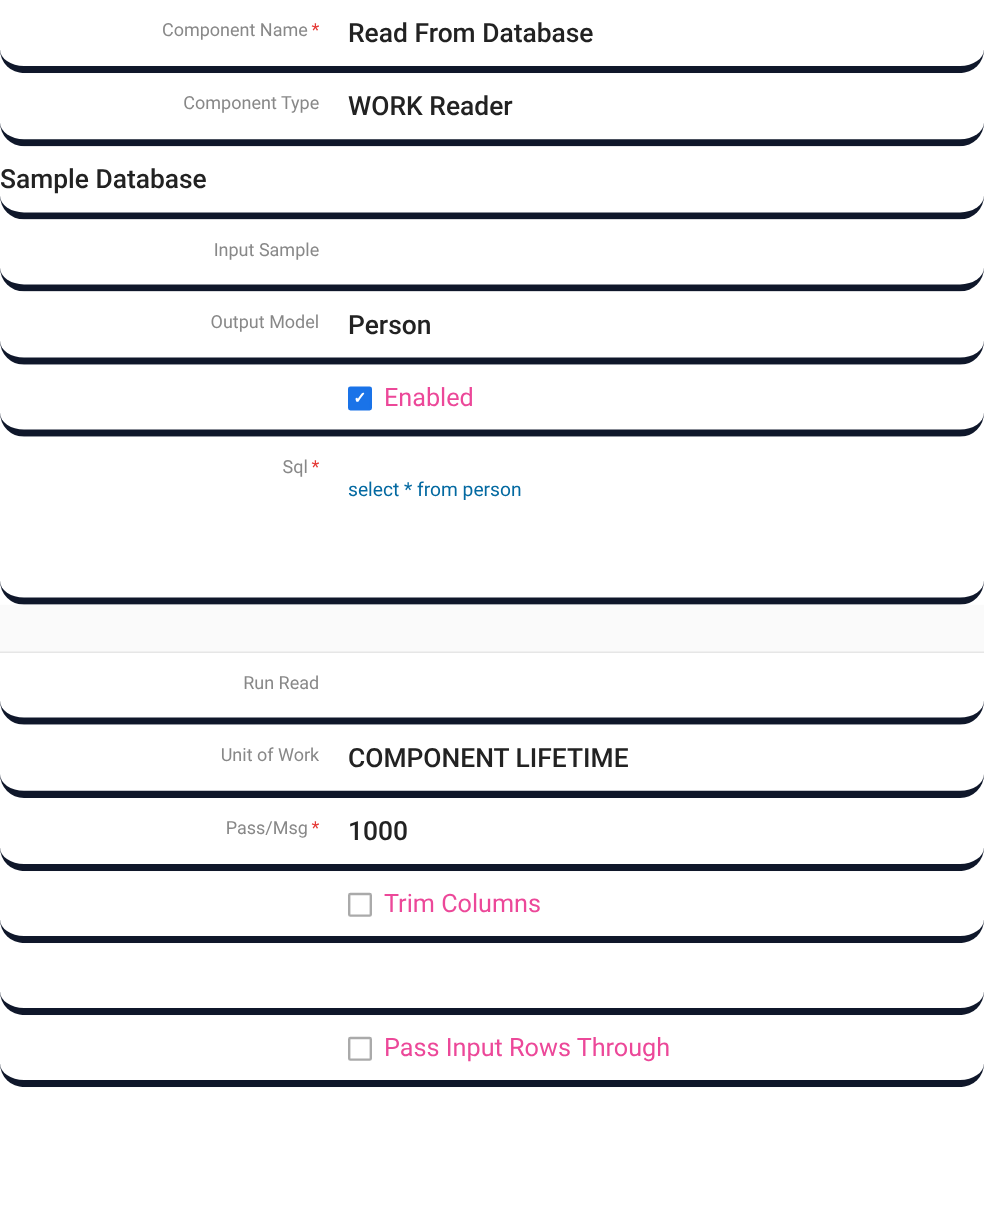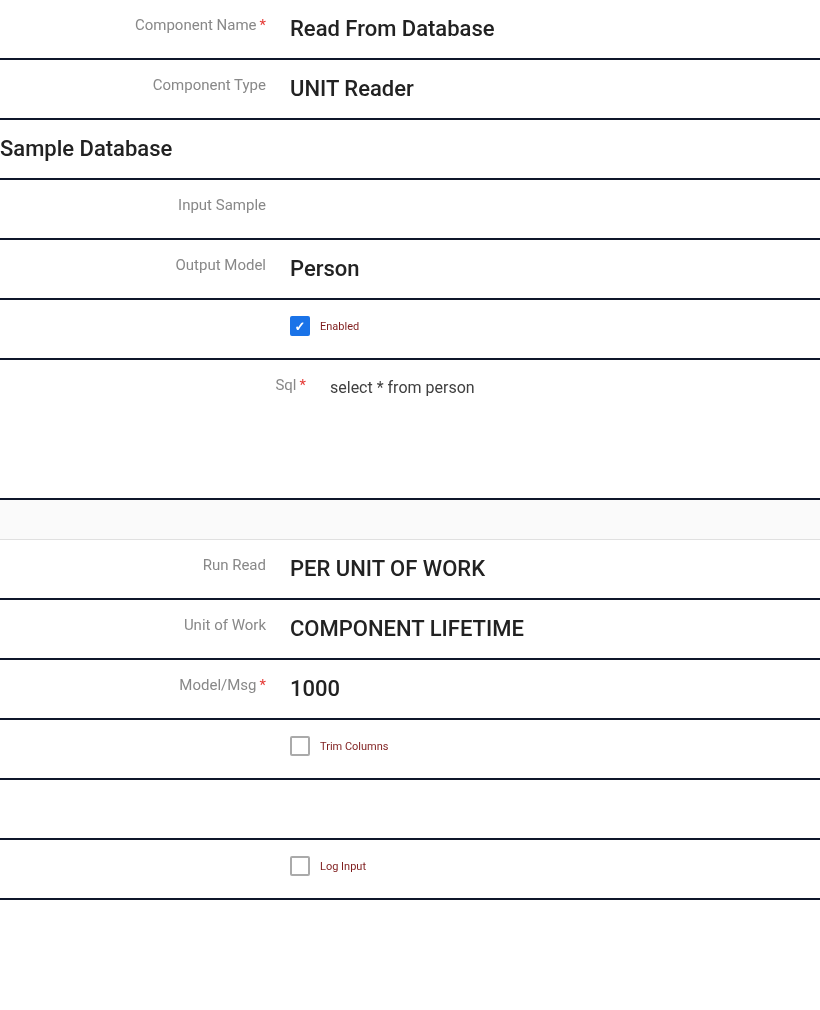--- a/index.html
+++ b/index.html
@@ -17,29 +17,29 @@
     }
 
     .form-container {
       width: 100%;
       padding: 0;
     }
 
     .form-row {
       display: flex;
       align-items: flex-start;
-      border-bottom: 2px solid #0f172a;
+      border-bottom: 6px solid #0f172a;
       min-height: 60px;
       padding: 14px 0;
+      border-radius: 20px;
     }
 
     .form-row.tall {
       min-height: 140px;
       align-items: flex-start;
-      padding-left: 40px;
     }
 
     .form-label {
       width: 290px;
       min-width: 290px;
       text-align: right;
       padding-right: 24px;
       padding-top: 2px;
       color: #888888;
       font-size: 15px;
@@ -95,45 +95,46 @@
     }
 
     .checkmark {
       color: white;
       font-size: 13px;
       line-height: 1;
       font-weight: bold;
     }
 
     .checkbox-label {
-      font-size: 11px;
-      color: #7f1d1d;
+      font-size: 21px;
+      color: #ec4899;
     }
 
     .sql-text {
       font-size: 16px;
-      color: #404040;
+      color: #0369a1;
       padding-top: 4px;
+      margin-top: 16px;
     }
   </style>
 </head>
 <body>
 
 <div class="form-container">
 
   <div class="form-row">
     <div class="form-label">
       <span>Component Name</span><span class="required-star">*</span>
     </div>
     <div class="form-value large-text">Read From Database</div>
   </div>
 
   <div class="form-row">
     <div class="form-label">Component Type</div>
-    <div class="form-value large-text">UNIT Reader</div>
+    <div class="form-value large-text">WORK Reader</div>
   </div>
 
   <div class="form-row">
     <div class="form-value large-text">Sample Database</div>
   </div>
 
   <div class="form-row">
     <div class="form-label">Input Sample</div>
     <div class="form-value"></div>
   </div>
@@ -159,53 +160,52 @@
     <div class="form-label">
       <span>Sql</span><span class="required-star">*</span>
     </div>
     <div class="form-value sql-text">select * from person</div>
   </div>
 
   <div class="section-divider"></div>
 
   <div class="form-row">
     <div class="form-label">Run Read</div>
-    <div class="form-value large-text">PER UNIT OF WORK</div>
   </div>
 
   <div class="form-row">
     <div class="form-label">Unit of Work</div>
     <div class="form-value large-text">COMPONENT LIFETIME</div>
   </div>
 
   <div class="form-row">
     <div class="form-label">
-      <span>Model/Msg</span><span class="required-star">*</span>
+      <span>Pass/Msg</span><span class="required-star">*</span>
     </div>
     <div class="form-value large-text">1000</div>
   </div>
 
   <div class="form-row">
     <div class="form-label"></div>
     <div class="form-value">
       <div class="checkbox-row">
         <div class="checkbox-wrapper unchecked"></div>
         <span class="checkbox-label">Trim Columns</span>
       </div>
     </div>
   </div>
 
   <div class="form-row">
     <div class="form-label"></div>
   </div>
 
-
   <div class="form-row">
     <div class="form-label"></div>
     <div class="form-value">
       <div class="checkbox-row">
         <div class="checkbox-wrapper unchecked"></div>
-        <span class="checkbox-label">Log Input</span>
+        <span class="checkbox-label">Pass Input Rows Through</span>
       </div>
     </div>
   </div>
 
+
 </div>
 
 </body></html>

